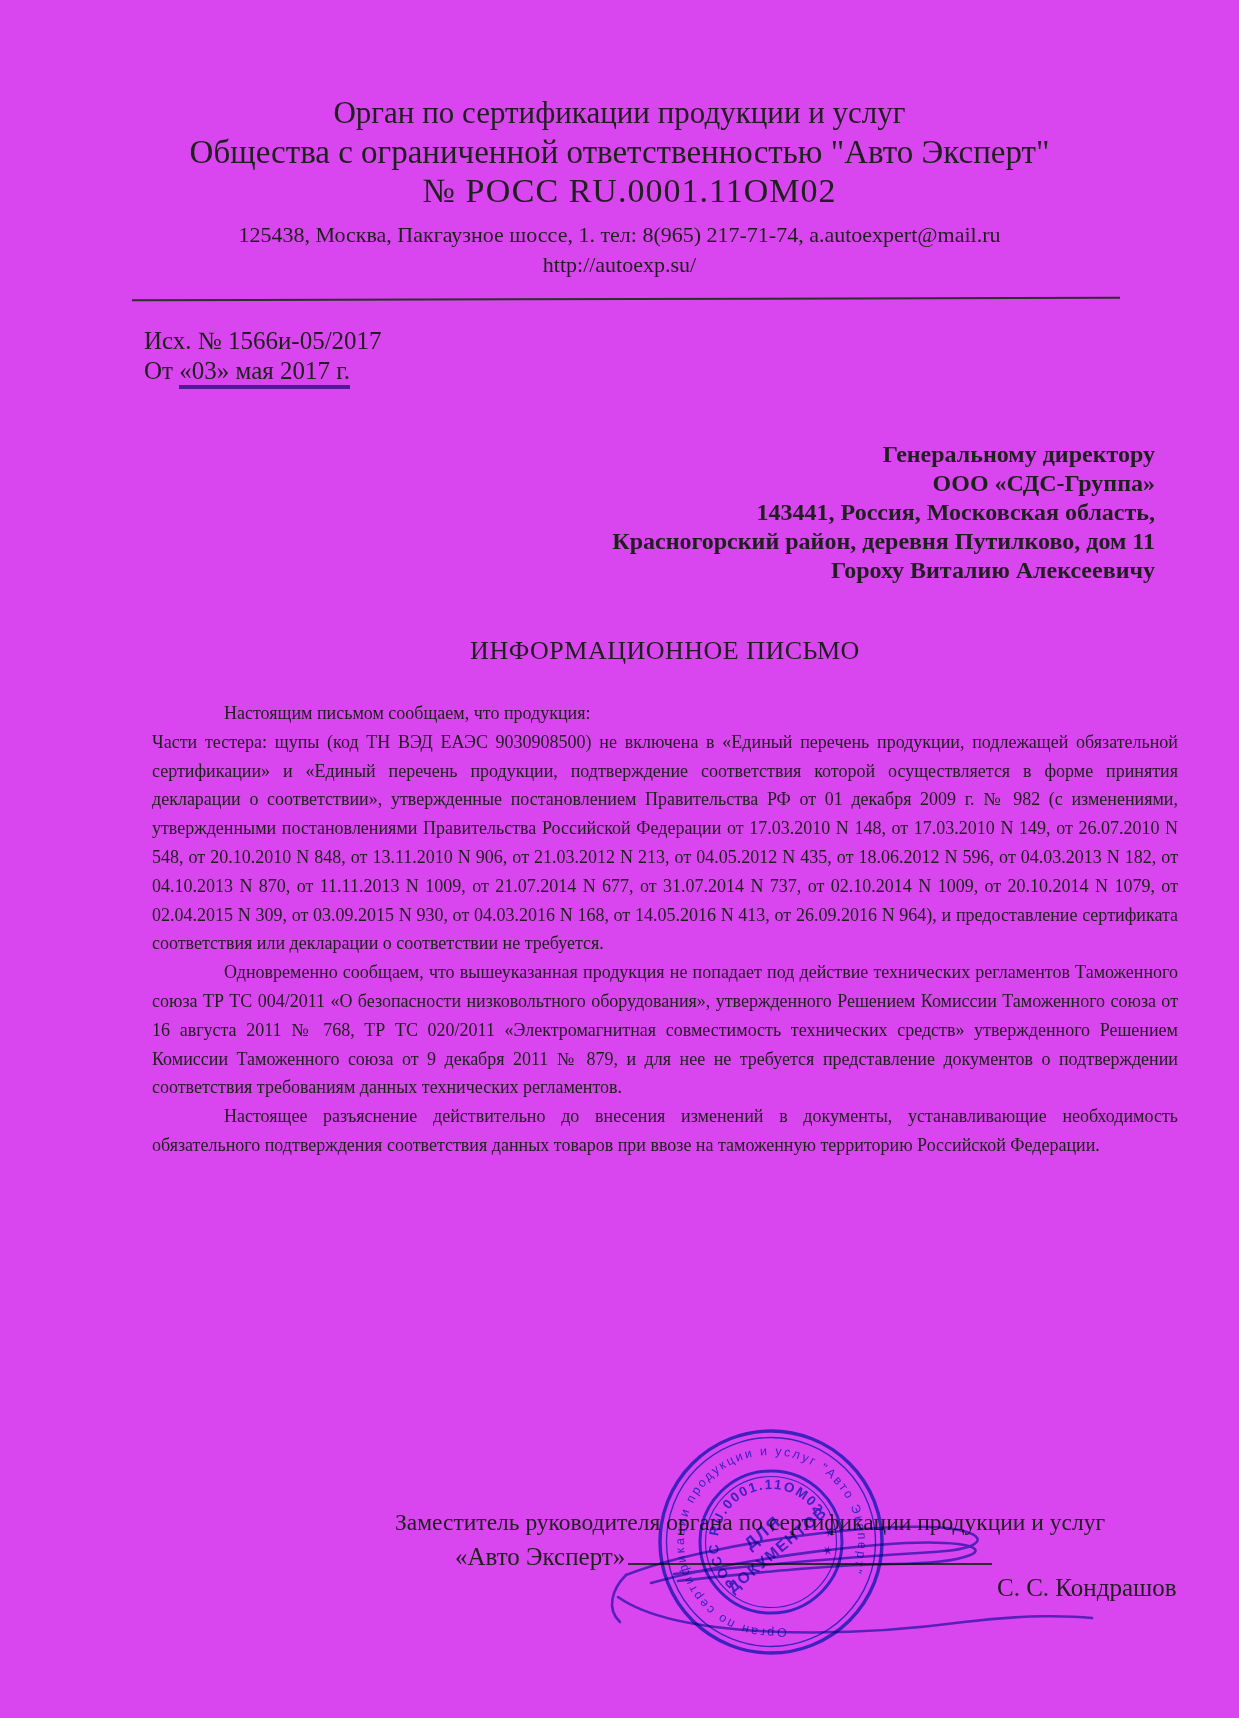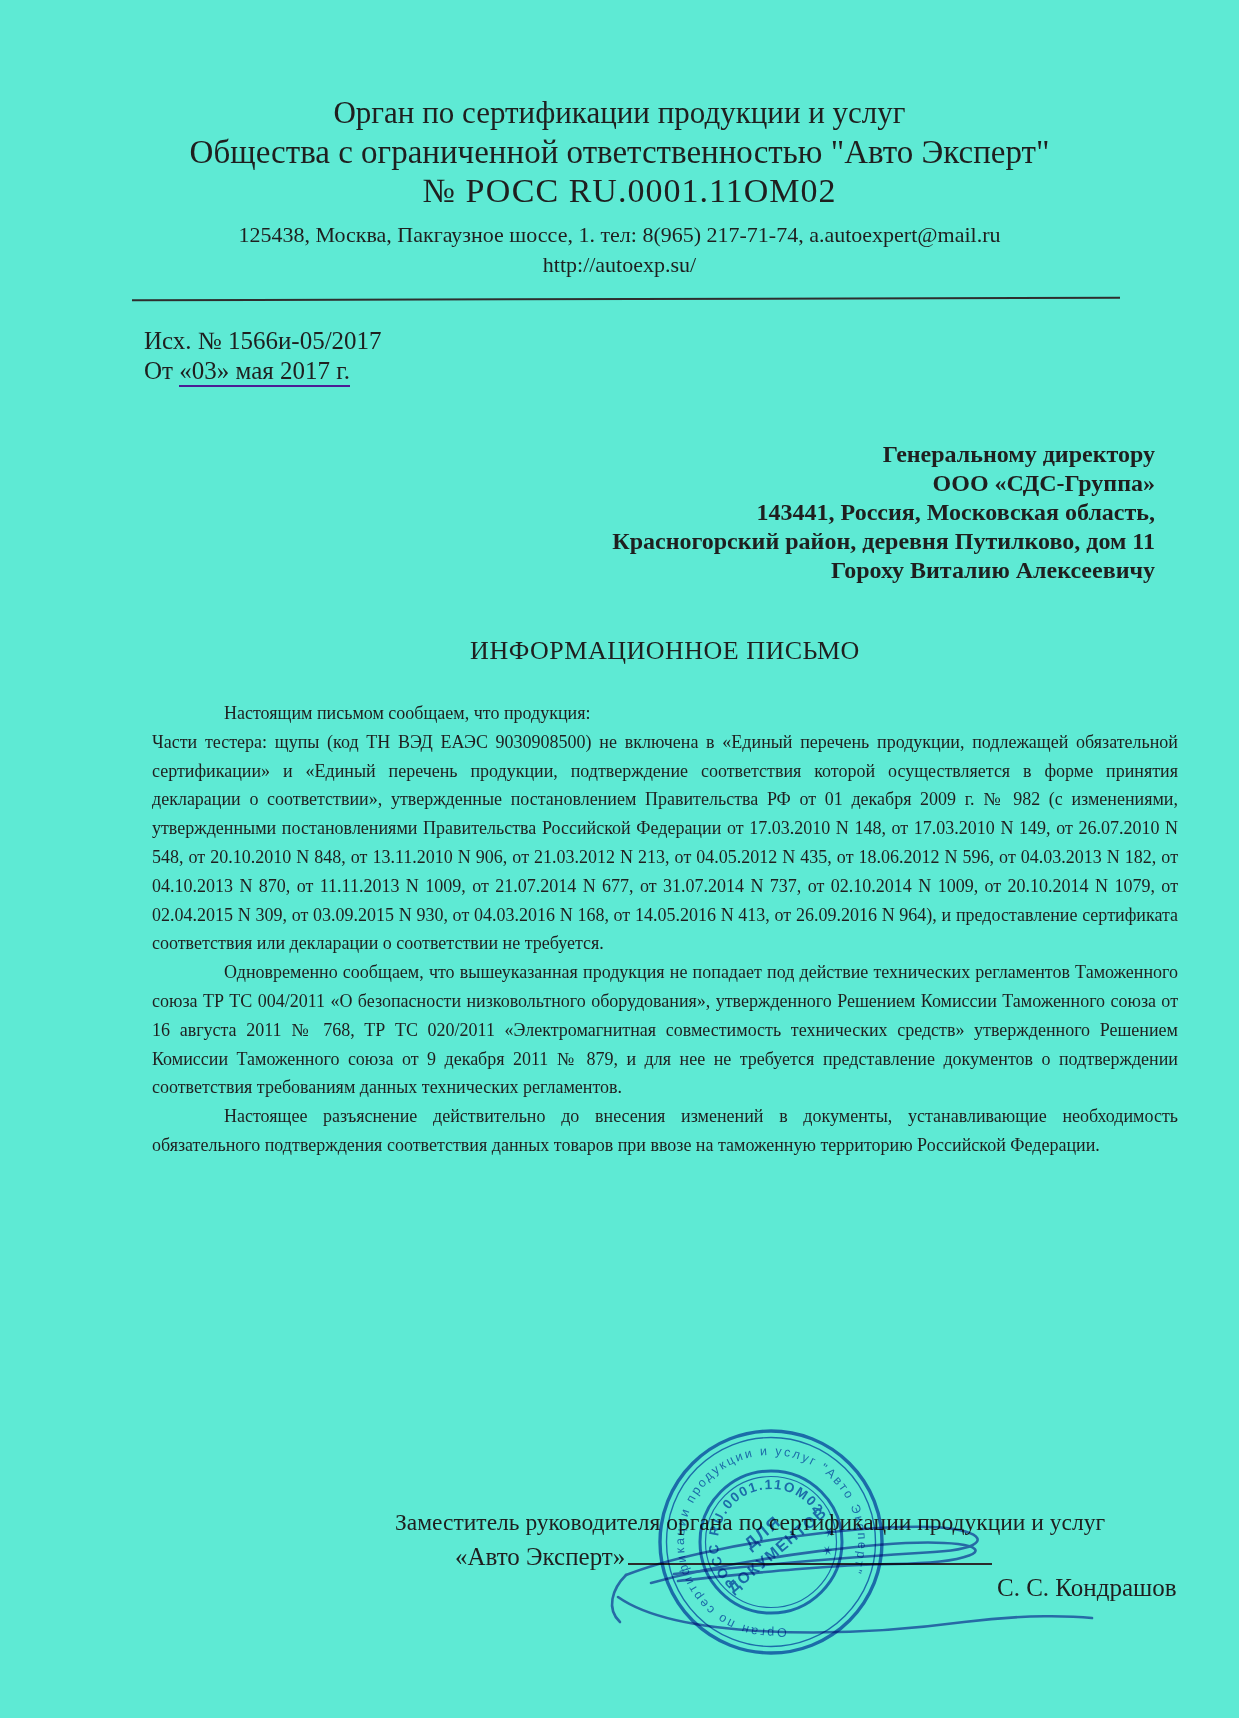--- a/index.html
+++ b/index.html
@@ -1,35 +1,35 @@
 <!DOCTYPE html>
 <html lang="ru"><head>
 <meta charset="utf-8">
 <style>
   html,body{margin:0;padding:0;background:#e8e8e6;}
   .page{
     position:relative;
     width:1239px;height:1718px;
     margin:0 auto;
-    background:#5eead4;
+    background:#d946ef;
     font-family:"Liberation Serif","DejaVu Serif",serif;
     color:#1f1f1f;
     overflow:hidden;
   }
   
   .letterhead{position:absolute;left:0;top:94px;width:1239px;text-align:center;}
   .lh-l1{font-size:31px;line-height:38px;}
   .lh-l2{font-size:33px;line-height:40px;}
   .lh-l3{font-size:34px;line-height:38px;letter-spacing:1px;margin-left:20px;}
   .lh-l4{font-size:22px;line-height:31px;margin-top:9px;}
   .lh-l5{font-size:22px;line-height:29px;}
   .divider{position:absolute;left:132px;top:298px;width:988px;height:2px;background:#2e2e2e;transform:rotate(-0.15deg);}
   
   .ref{position:absolute;left:144px;top:326px;font-size:25px;line-height:30px;}
-  .date-underline{border-bottom:2px solid #4c1d95;padding-bottom:1px;}
+  .date-underline{border-bottom:4px solid #4c1d95;padding-bottom:1px;}
   
   .recipient{position:absolute;left:500px;top:440px;width:655px;text-align:right;font-size:24px;line-height:29px;font-weight:bold;}
   
   .title{position:absolute;left:152px;top:636px;width:1026px;text-align:center;font-size:26px;letter-spacing:0.5px;}
   
   .body-text{position:absolute;left:152px;top:699px;width:1026px;font-size:18px;line-height:28.8px;text-align:justify;}
   .body-text .indent{text-indent:72px;}
   
   .sig-role{position:absolute;left:395px;top:1473px;font-size:23.5px;white-space:nowrap;margin-top:36px;}
   .sig-org{position:absolute;left:455px;top:1543px;font-size:25px;white-space:nowrap;}

